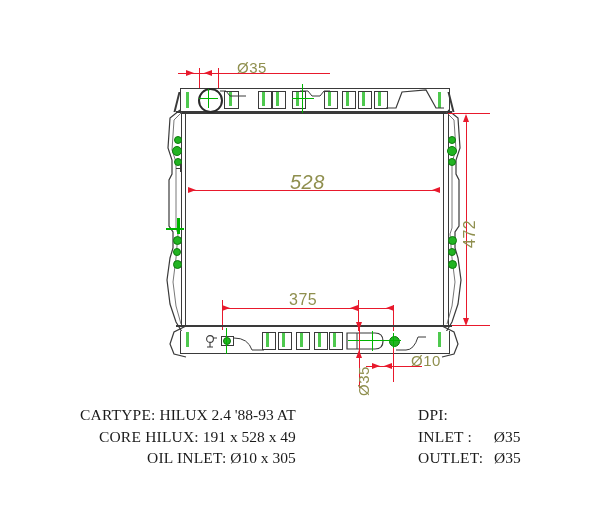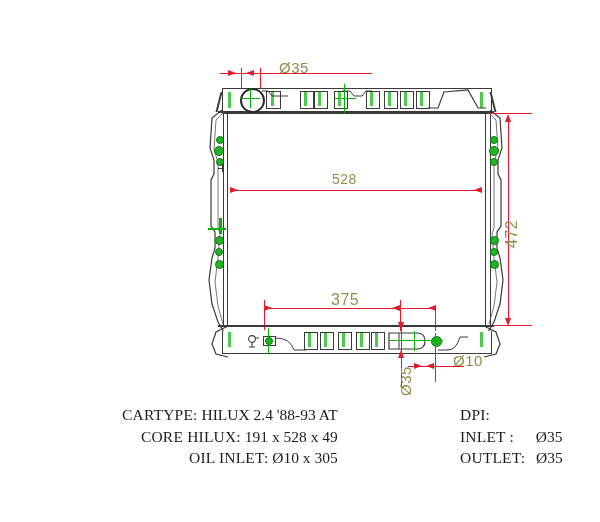--- a/index.html
+++ b/index.html
@@ -1,20 +1,20 @@
 <!DOCTYPE html>
 <html><head>
 <meta charset="utf-8">
 <style>
   html,body{margin:0;padding:0;}
   body{
     width:600px;height:522px;background:#ffffff;overflow:hidden;position:relative;
     font-family:"Liberation Serif",serif;
   }
-  #stage{position:absolute;left:0;top:0;width:528px;height:522px;margin-left:42px;}
+  #stage{position:absolute;left:0;top:0;width:528px;height:522px;}
 
   
   .abs{position:absolute;}
 
   
   .dimline{position:absolute;background:#e8192c;height:1px;}
   .dimline-v{position:absolute;background:#e8192c;width:1px;}
   .extline{position:absolute;background:#e8192c;width:1px;}
   .extline-h{position:absolute;background:#e8192c;height:1px;}
   .dimtext{
@@ -138,21 +138,21 @@
   <div class="ghole" style="left:448px;top:136px;width:6px;height:6px;"></div>
   <div class="ghole" style="left:447px;top:146px;width:8px;height:8px;"></div>
   <div class="ghole" style="left:448px;top:158px;width:6px;height:6px;"></div>
   <div class="ghole" style="left:448px;top:236px;width:7px;height:7px;"></div>
   <div class="ghole" style="left:448px;top:248px;width:6px;height:6px;"></div>
   <div class="ghole" style="left:448px;top:260px;width:7px;height:7px;"></div>
 
   <div class="dimline" style="left:188px;top:190px;width:252px;"></div>
   <div class="arrow r" style="left:188px;top:187px;"></div>
   <div class="arrow l" style="left:432px;top:187px;"></div>
-  <div class="dimtext" style="left:290px;top:172px;font-size:14px;">528</div>
+  <div class="dimtext" style="left:290px;top:172px;font-size:20px;font-style:italic;">528</div>
 
   <div class="extline-h" style="left:448px;top:113px;width:42px;"></div>
   <div class="extline-h" style="left:448px;top:325px;width:42px;"></div>
   <div class="dimline-v" style="left:466px;top:116px;height:206px;"></div>
   <div class="arrow u" style="left:463px;top:114px;"></div>
   <div class="arrow d" style="left:463px;top:318px;"></div>
   <div class="dimtext rot" style="left:462px;top:248px;font-size:16px;">472</div>
 
   <div class="extline" style="left:222px;top:300px;height:30px;"></div>
   <div class="extline" style="left:358px;top:300px;height:32px;"></div>

